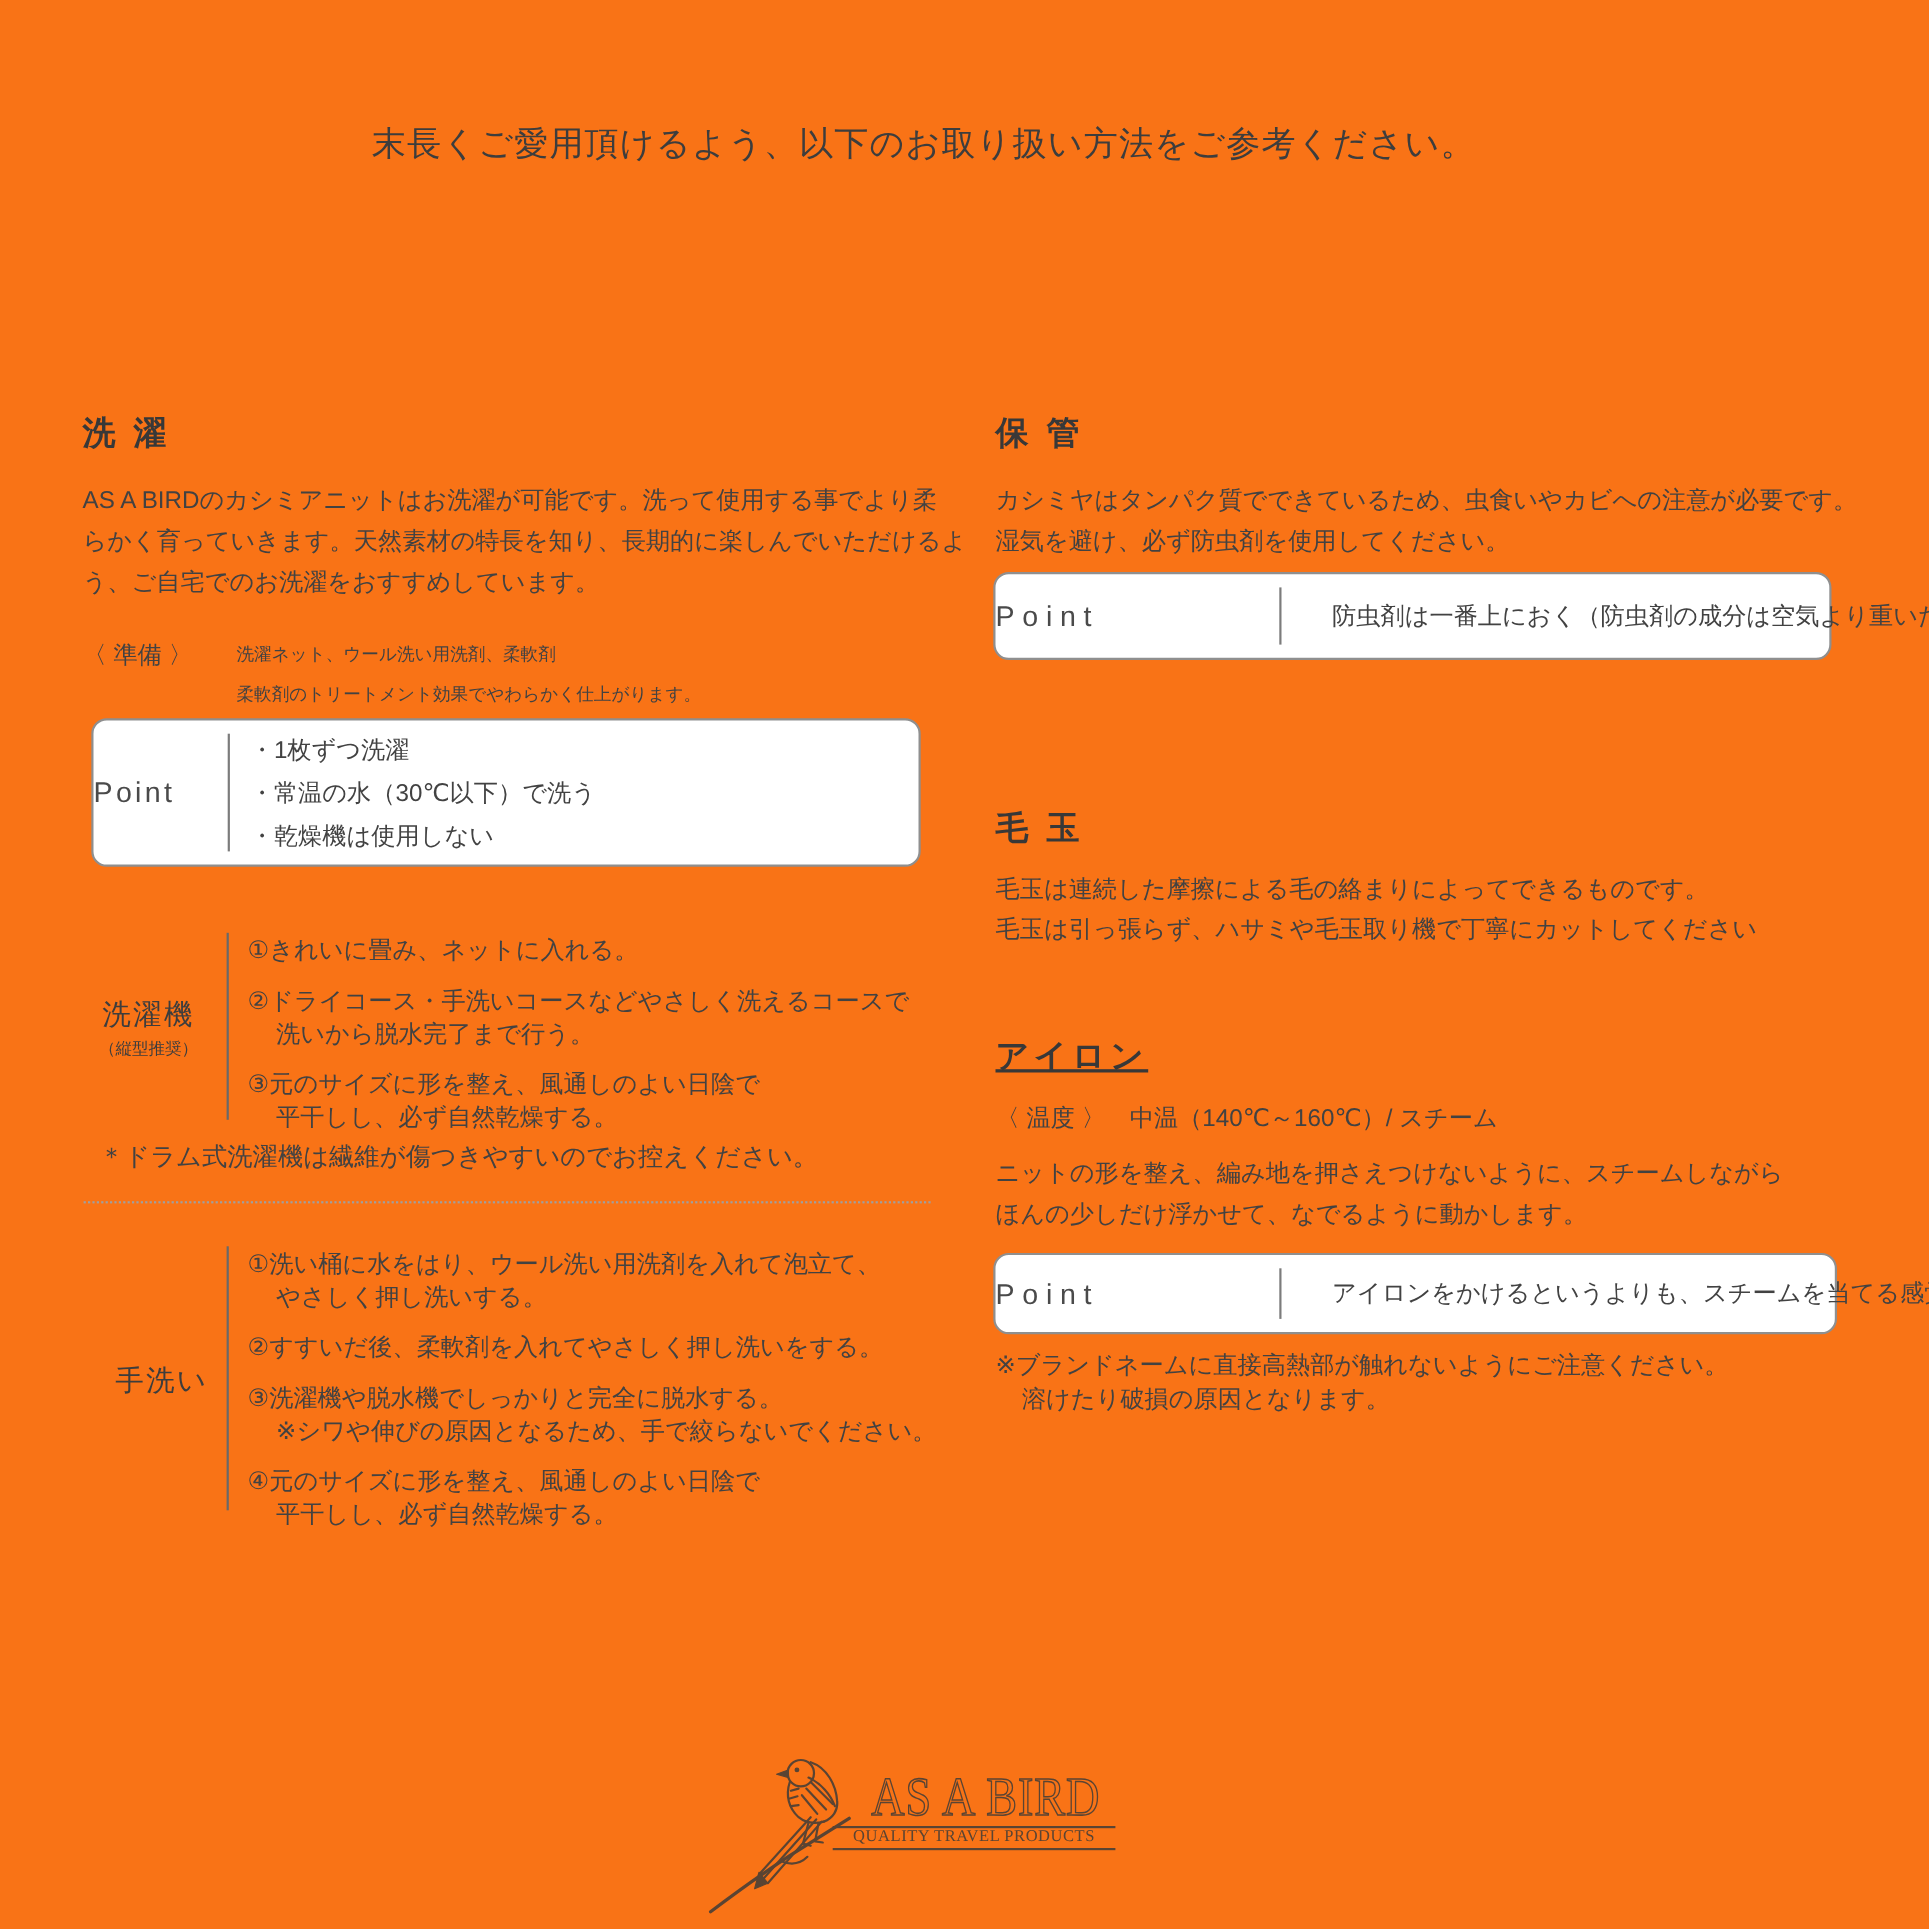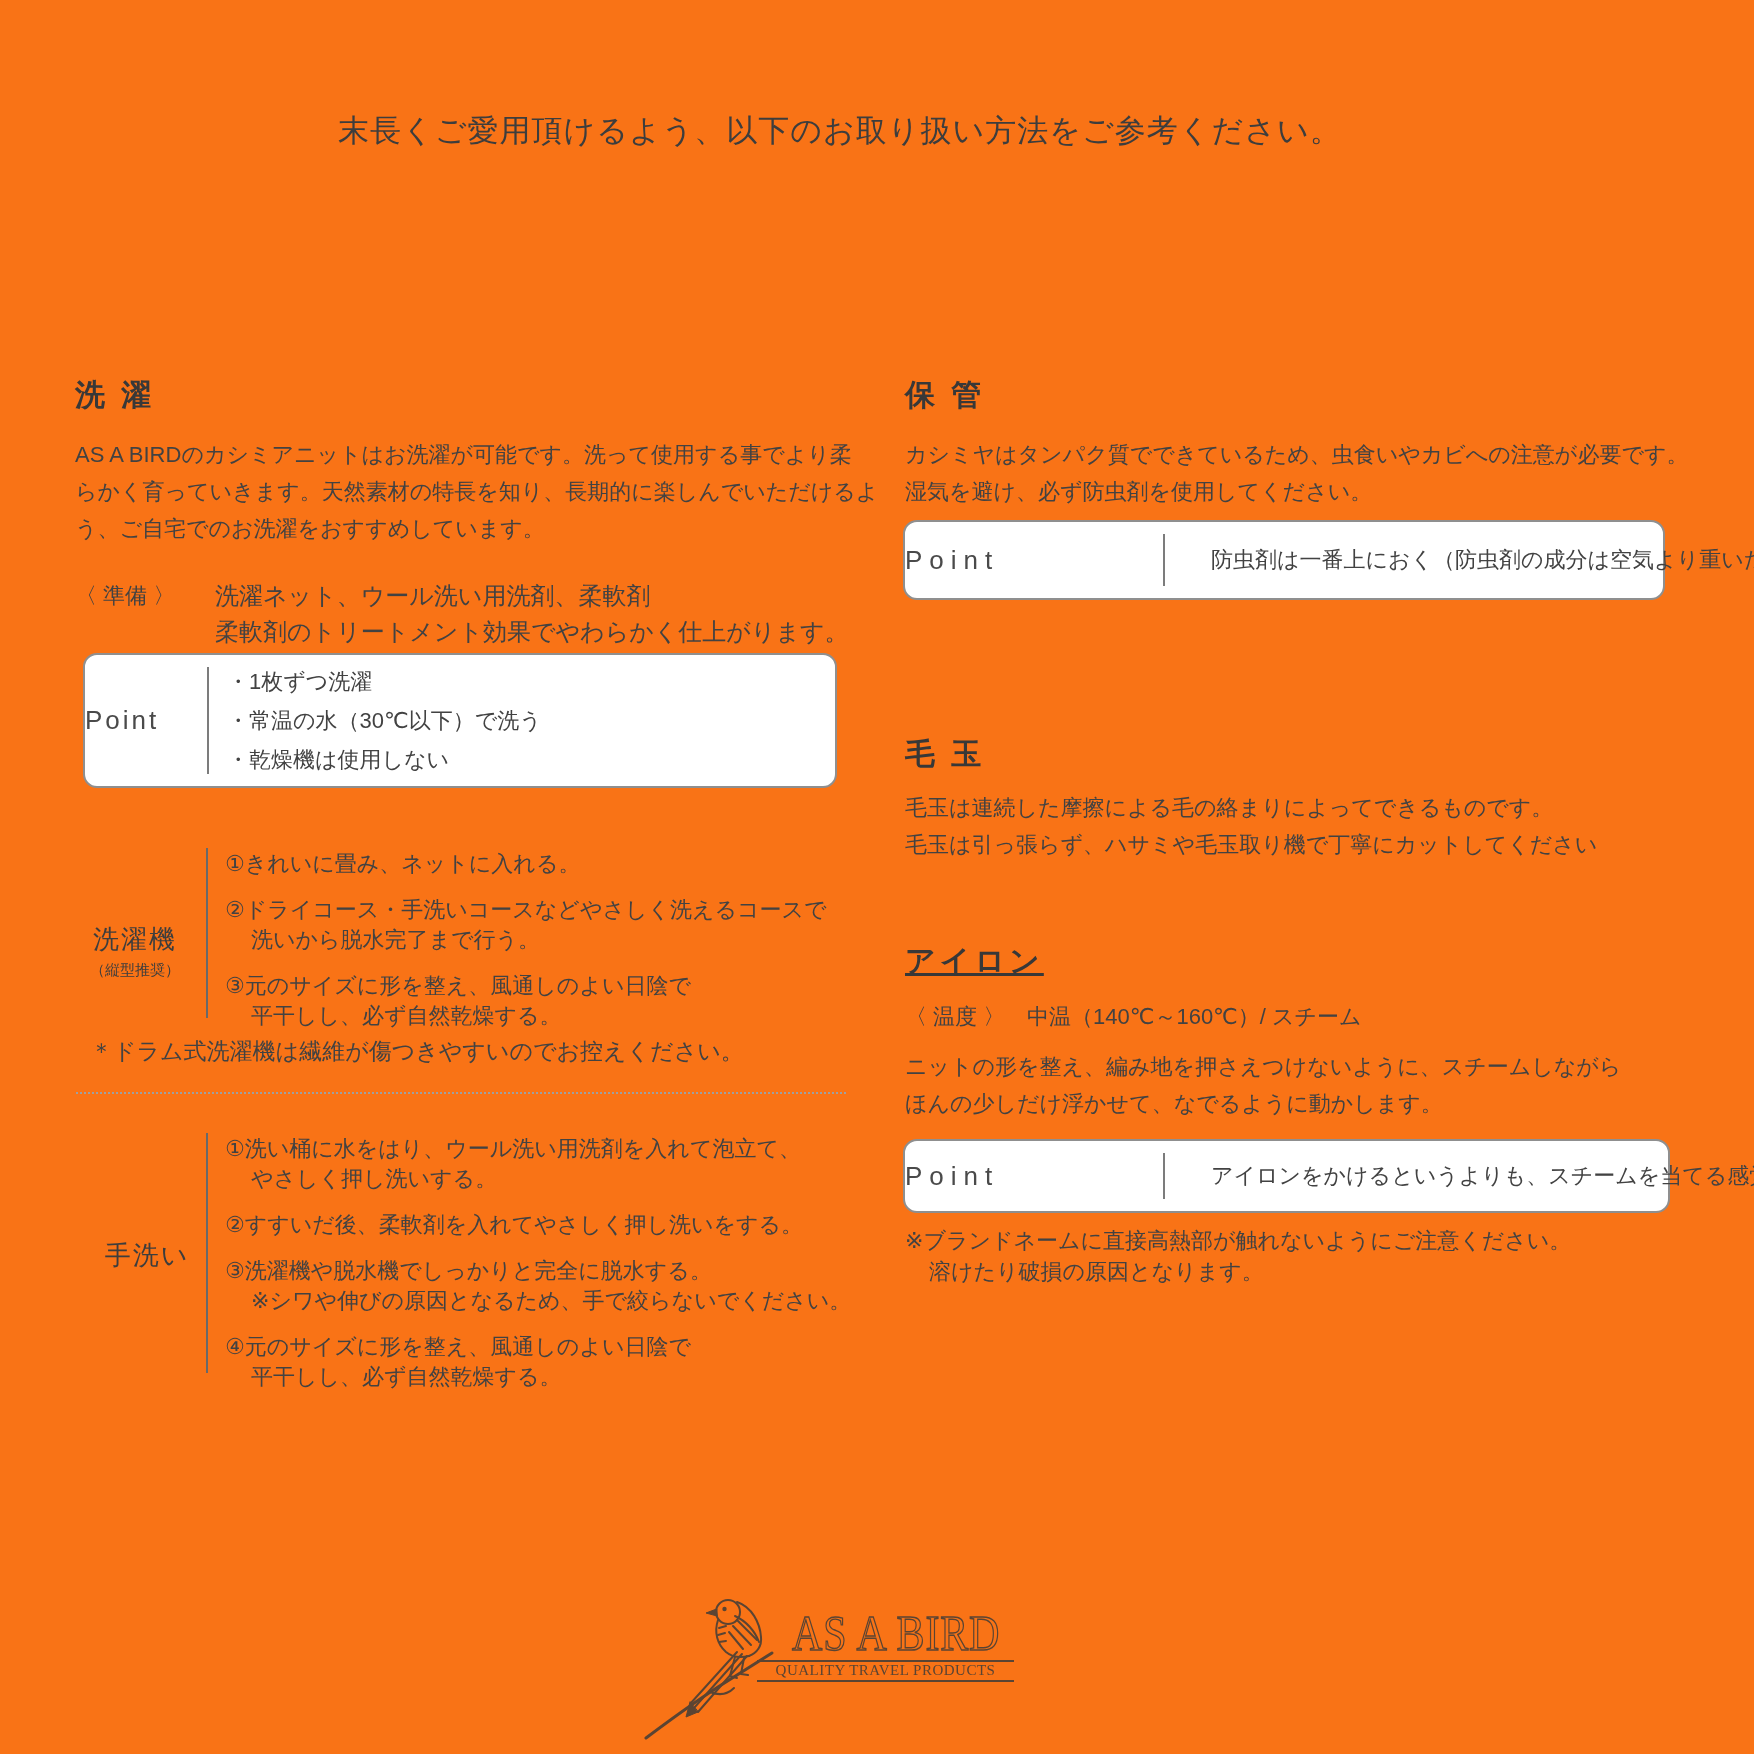--- a/index.html
+++ b/index.html
@@ -17,36 +17,36 @@
   .h2 { font-size:30px; font-weight:600; letter-spacing:4px; color:#383838; line-height:34px; }
 
   .body-line { font-size:22px; line-height:37px; color:#424242; white-space:nowrap; }
 
   
   #h-wash { left:75px; top:378px; }
   #wash-intro { left:75px; top:436px; }
 
   #wash-prep { left:75px; top:578px; display:flex; }
   .prep-label { width:140px; font-size:22px; line-height:36px; color:#424242; white-space:nowrap; }
-  .prep-lines { font-size:24px; line-height:36px; color:#424242; }
+  .prep-lines { font-size:16px; line-height:36px; color:#424242; }
 
   .pbox { border:2px solid #8f8f8f; border-radius:14px; display:flex; align-items:center; background:#ffffff; }
   .pbox-label { flex:0 0 auto; text-align:left; font-size:26px; color:#4a4a4a; }
   .pbox-div { width:0; border-left:2px solid #7c7c7c; align-self:stretch; margin:12px 0; }
   .pbox-content { font-size:22px; color:#424242; }
 
   #point-box-wash { left:83px; top:653px; width:754px; height:135px; }
   #point-box-wash .pbox-label { width:122px; letter-spacing:3px; }
   #point-box-wash .pbox-content { padding-left:18px; line-height:39px; }
 
   .grp-label { font-size:26px; letter-spacing:2px; color:#3d3d3d; text-align:center; white-space:nowrap; }
   .grp-sublabel { font-size:15px; color:#3d3d3d; margin-top:4px; letter-spacing:0; }
   .vrule { width:2px; background:#696969; }
 
-  #machine-label { left:80px; top:905px; width:110px;margin-top:17px; }
+  #machine-label { left:80px; top:905px; width:110px; }
   #machine-rule { left:206px; top:848px; height:170px; }
   #machine-steps { left:225px; top:849px; }
   .step { margin-bottom:16px; font-size:22px; line-height:30px; color:#424242; white-space:nowrap; }
   .step .l2 { padding-left:26px; }
   #machine-note { left:90px; top:1036px; font-size:23px; color:#424242; white-space:nowrap; }
 
   #divider { left:76px; top:1092px; width:770px; height:0; border-top:2px dotted #a0a0a0; }
 
   #hand-label { left:92px; top:1238px; width:110px; }
   #hand-rule { left:206px; top:1133px; height:240px; }

